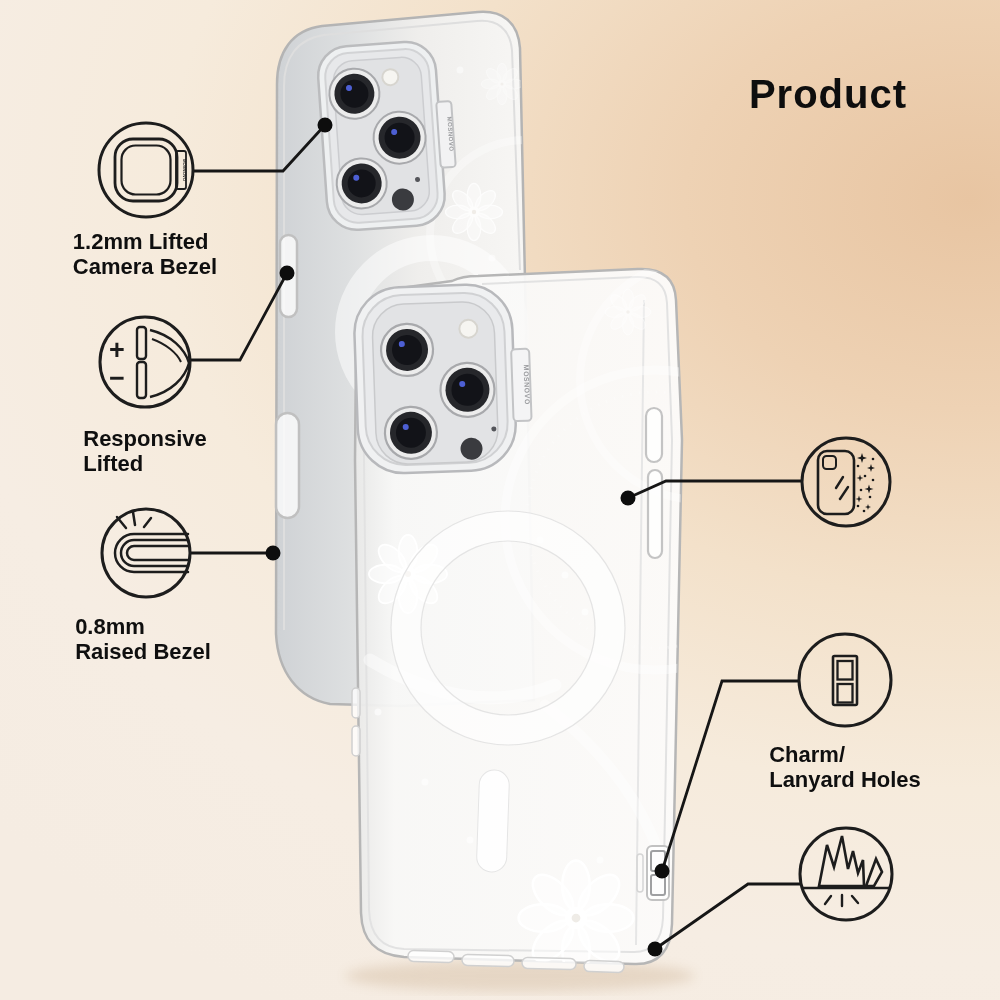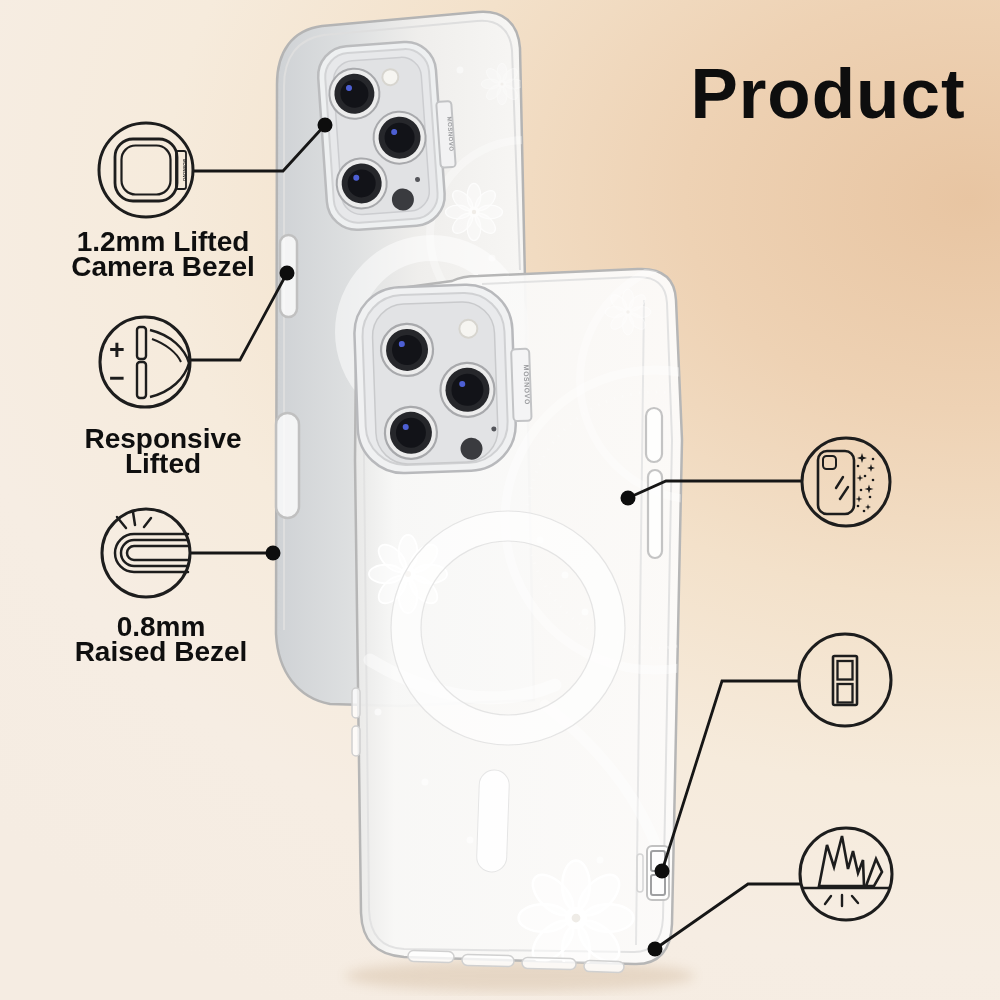--- a/index.html
+++ b/index.html
@@ -3,23 +3,23 @@
 <meta charset="utf-8">
 <style>
   html,body{margin:0;padding:0;width:1000px;height:1000px;overflow:hidden;}
   body{font-family:"Liberation Sans", sans-serif;}
   .stage{position:relative;width:1000px;height:1000px;
     background:
       radial-gradient(130% 95% at 97% 20%, #e8c5a2 0%, #eed2b4 22%, #f3e1ca 42%, #f6ebdc 62%, #f6ede3 80%, #f5ecE2 100%);
   }
   svg.scene{position:absolute;left:0;top:0;width:1000px;height:1000px;}
   .title{position:absolute;left:660px;top:56px;width:336px;text-align:center;
-    font-weight:700;font-size:71px;line-height:76px;color:#0e0e0e;letter-spacing:1px;}
-  .label{position:absolute;transform:translateX(-50%);text-align:center;
-    font-weight:700;font-size:28px;line-height:25px;color:#0f0f0f;white-space:nowrap;margin-left:18px;}
+    font-weight:700;font-size:40px;line-height:76px;color:#0e0e0e;letter-spacing:1px;}
+  .label{position:absolute;transform:translateX(-50%);text-align:left;
+    font-weight:700;font-size:22px;line-height:25px;color:#0f0f0f;white-space:nowrap;}
 </style>
 </head>
 <body>
 
 <div class="stage">
 
 <svg class="scene" viewBox="0 0 1000 1000">
   <defs>
     <linearGradient id="p1grad" x1="0" y1="0" x2="1" y2="0">
       <stop offset="0" stop-color="#cfd2d5"></stop>
@@ -280,14 +280,18 @@
   <div>Camera Bezel</div>
 </div>
 <div class="label" style="left:145px;top:426px">
   <div>Responsive</div>
   <div>Lifted</div>
 </div>
 <div class="label" style="left:143px;top:614px">
   <div>0.8mm</div>
   <div>Raised Bezel</div>
 </div>
+<div class="label" style="left:845px;top:742px">
+  <div>Charm/</div>
+  <div>Lanyard Holes</div>
+</div>
 
 </div>
 
 </body></html>

